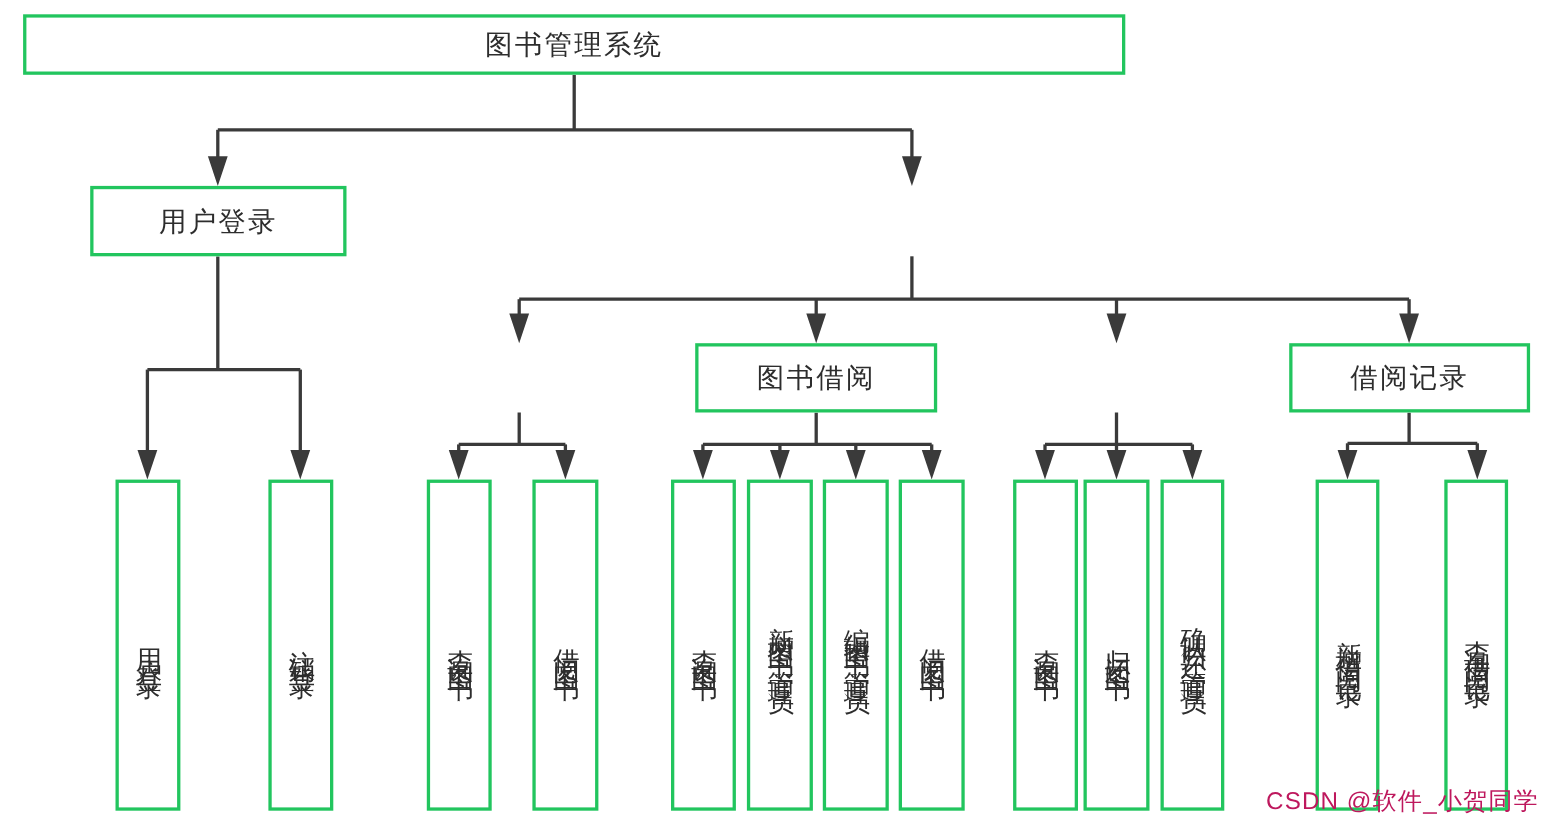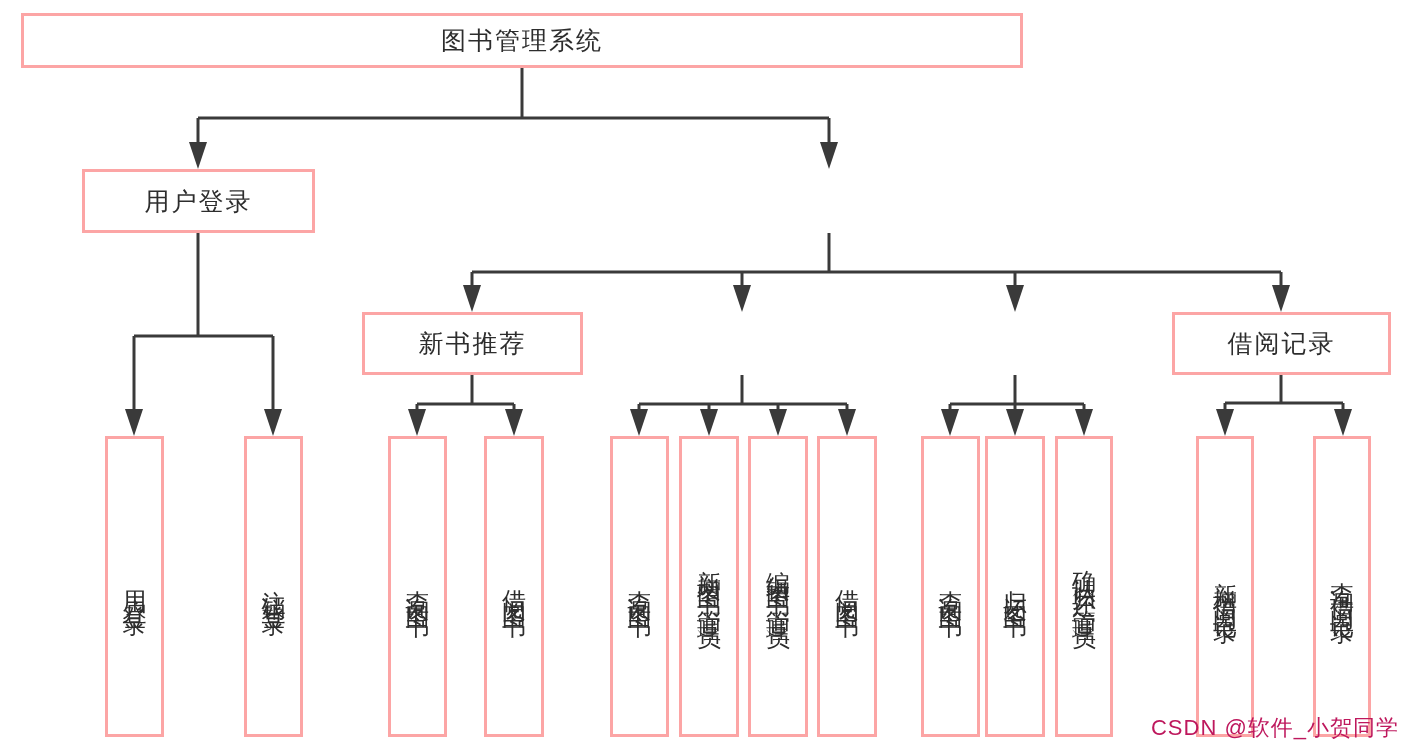--- a/index.html
+++ b/index.html
@@ -13,21 +13,21 @@
     overflow: hidden;
   }
   .connectors {
     position: absolute;
     left: 0; top: 0;
     width: 1405px; height: 747px;
   }
   .node {
     position: absolute;
     background: #ffffff;
-    border: 3px solid #fca5a5;
+    border: 3px solid #22c55e;
     display: flex;
     align-items: center;
     justify-content: center;
     color: #2d2d2d;
     font-size: 25px;
     letter-spacing: 2px;
     text-align: right;
     white-space: nowrap;
   }
   .node.v {
@@ -123,21 +123,21 @@
 
       <path d="M1216,409 L1234,409 L1225,436 Z"></path>
       <path d="M1334,409 L1352,409 L1343,436 Z"></path>
     </g>
   </svg>
 
   <div class="node" style="left:21px; top:13px; width:1002px; height:55px;">图书管理系统</div>
 
   <div class="node" style="left:82px; top:169px; width:233px; height:64px;">用户登录</div>
 
-  <div class="node" style="left:362px; top:312px; width:221px; height:63px;">新书推荐</div>
+  <div class="node" style="left:632px; top:312px; width:220px; height:63px;">图书借阅</div>
   <div class="node" style="left:1172px; top:312px; width:219px; height:63px;">借阅记录</div>
 
   <div class="node v" style="left:105px; top:436px; width:59px; height:301px;">用户登录</div>
   <div class="node v" style="left:244px; top:436px; width:59px; height:301px;">注销登录</div>
 
   <div class="node v" style="left:388px; top:436px; width:59px; height:301px;">查询图书</div>
   <div class="node v" style="left:484px; top:436px; width:60px; height:301px;">借阅图书</div>
 
   <div class="node v" style="left:610px; top:436px; width:59px; height:301px;">查询图书</div>
   <div class="node v" style="left:679px; top:436px; width:60px; height:301px;">新增图书（管理员）</div>

